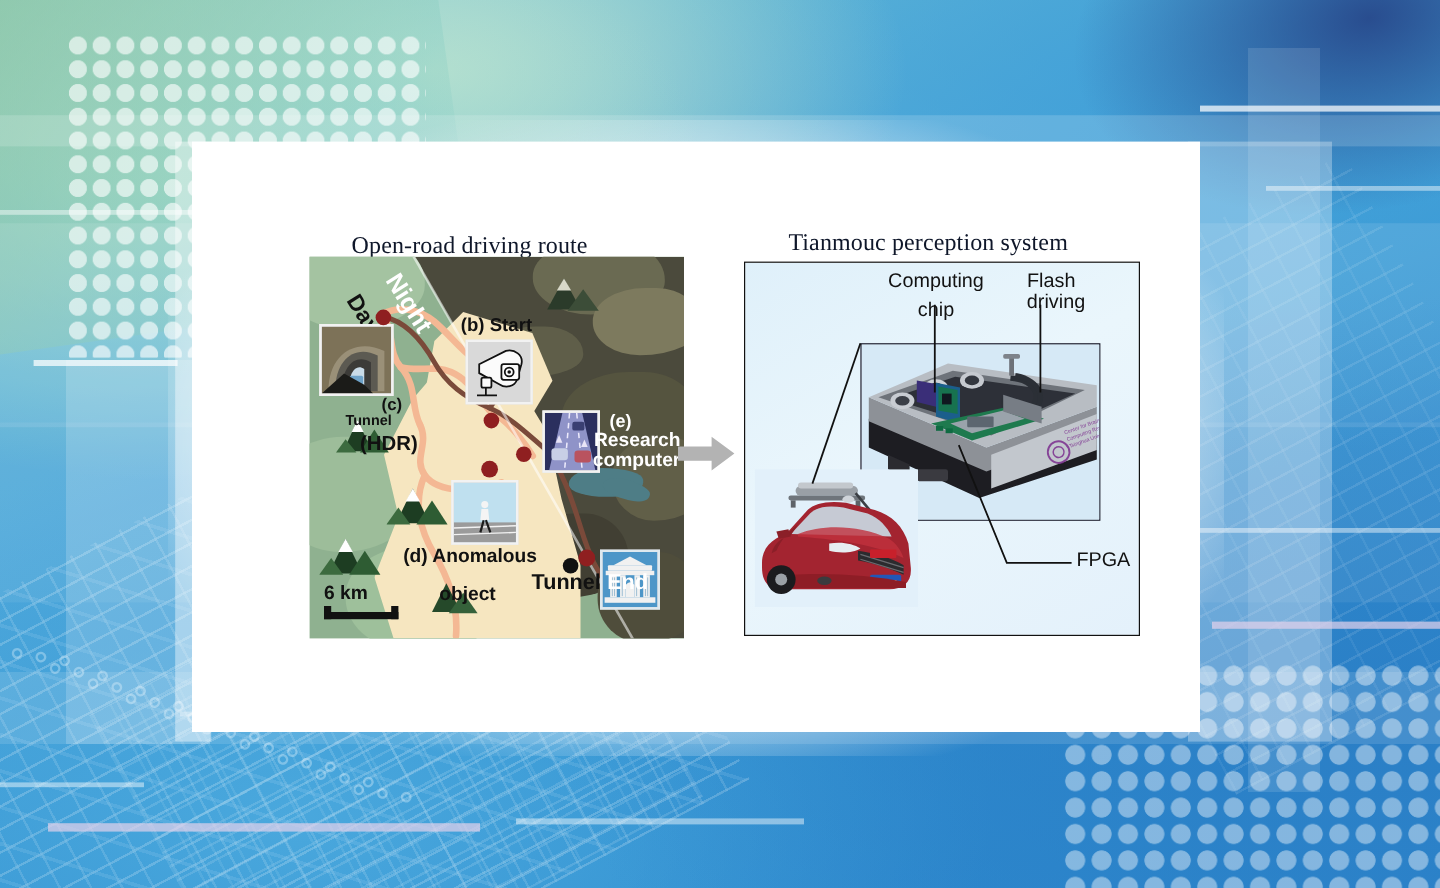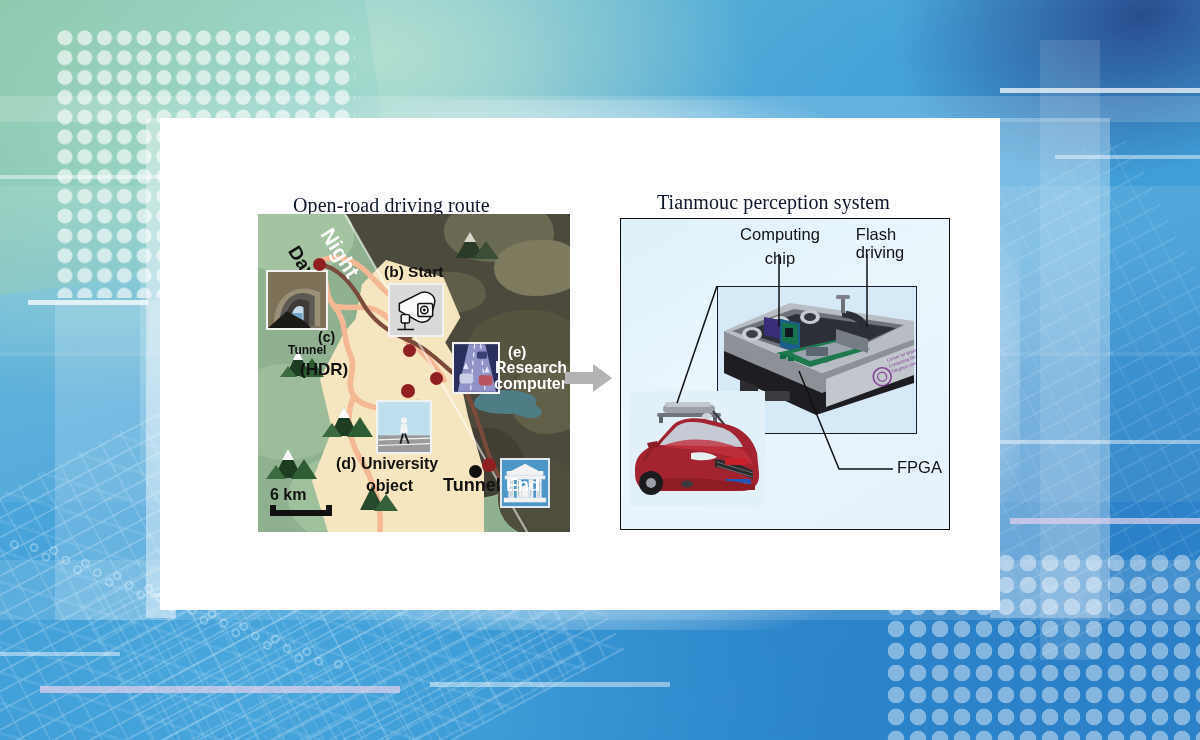--- a/index.html
+++ b/index.html
@@ -424,22 +424,22 @@
           </g>
         <g stroke="#1b1b1b" stroke-width="2">
             <path d="M27 34 L24 45"></path>
             <path d="M29 34 L33 45"></path>
           </g>
       </svg>
     </div>
     <svg class="thumb-tail" style="left:136px;top:178px" width="16" height="12" viewBox="0 0 16 12">
       <polygon points="0,12 16,12 8,0" fill="#bfe0ef"></polygon>
     </svg>
-    <div class="mlabel" style="left:78px;top:242px;font-size:16px">(d) University</div>
-    <div class="mlabel" style="left:108px;top:264px;font-size:16px">object</div>
+    <div class="mlabel" style="left:78px;top:242px;font-size:16px">(d) Anomalous</div>
+    <div class="mlabel" style="left:108px;top:274px;font-size:16px">object</div>
 
     <div class="thumb" style="left:242px;top:244px;width:50px;height:50px;border-color:#dfe9ef">
       <svg width="100%" height="100%" viewBox="0 0 50 50">
         <rect width="50" height="50" fill="#4d96c8"></rect>
         <g fill="#f1f1f1">
           <rect x="5" y="12" width="40" height="5" rx="1"></rect>
           <rect x="3" y="17" width="44" height="4"></rect>
           <rect x="7" y="21" width="6" height="20"></rect>
           <rect x="16" y="21" width="5" height="20"></rect>
           <rect x="29" y="21" width="5" height="20"></rect>

